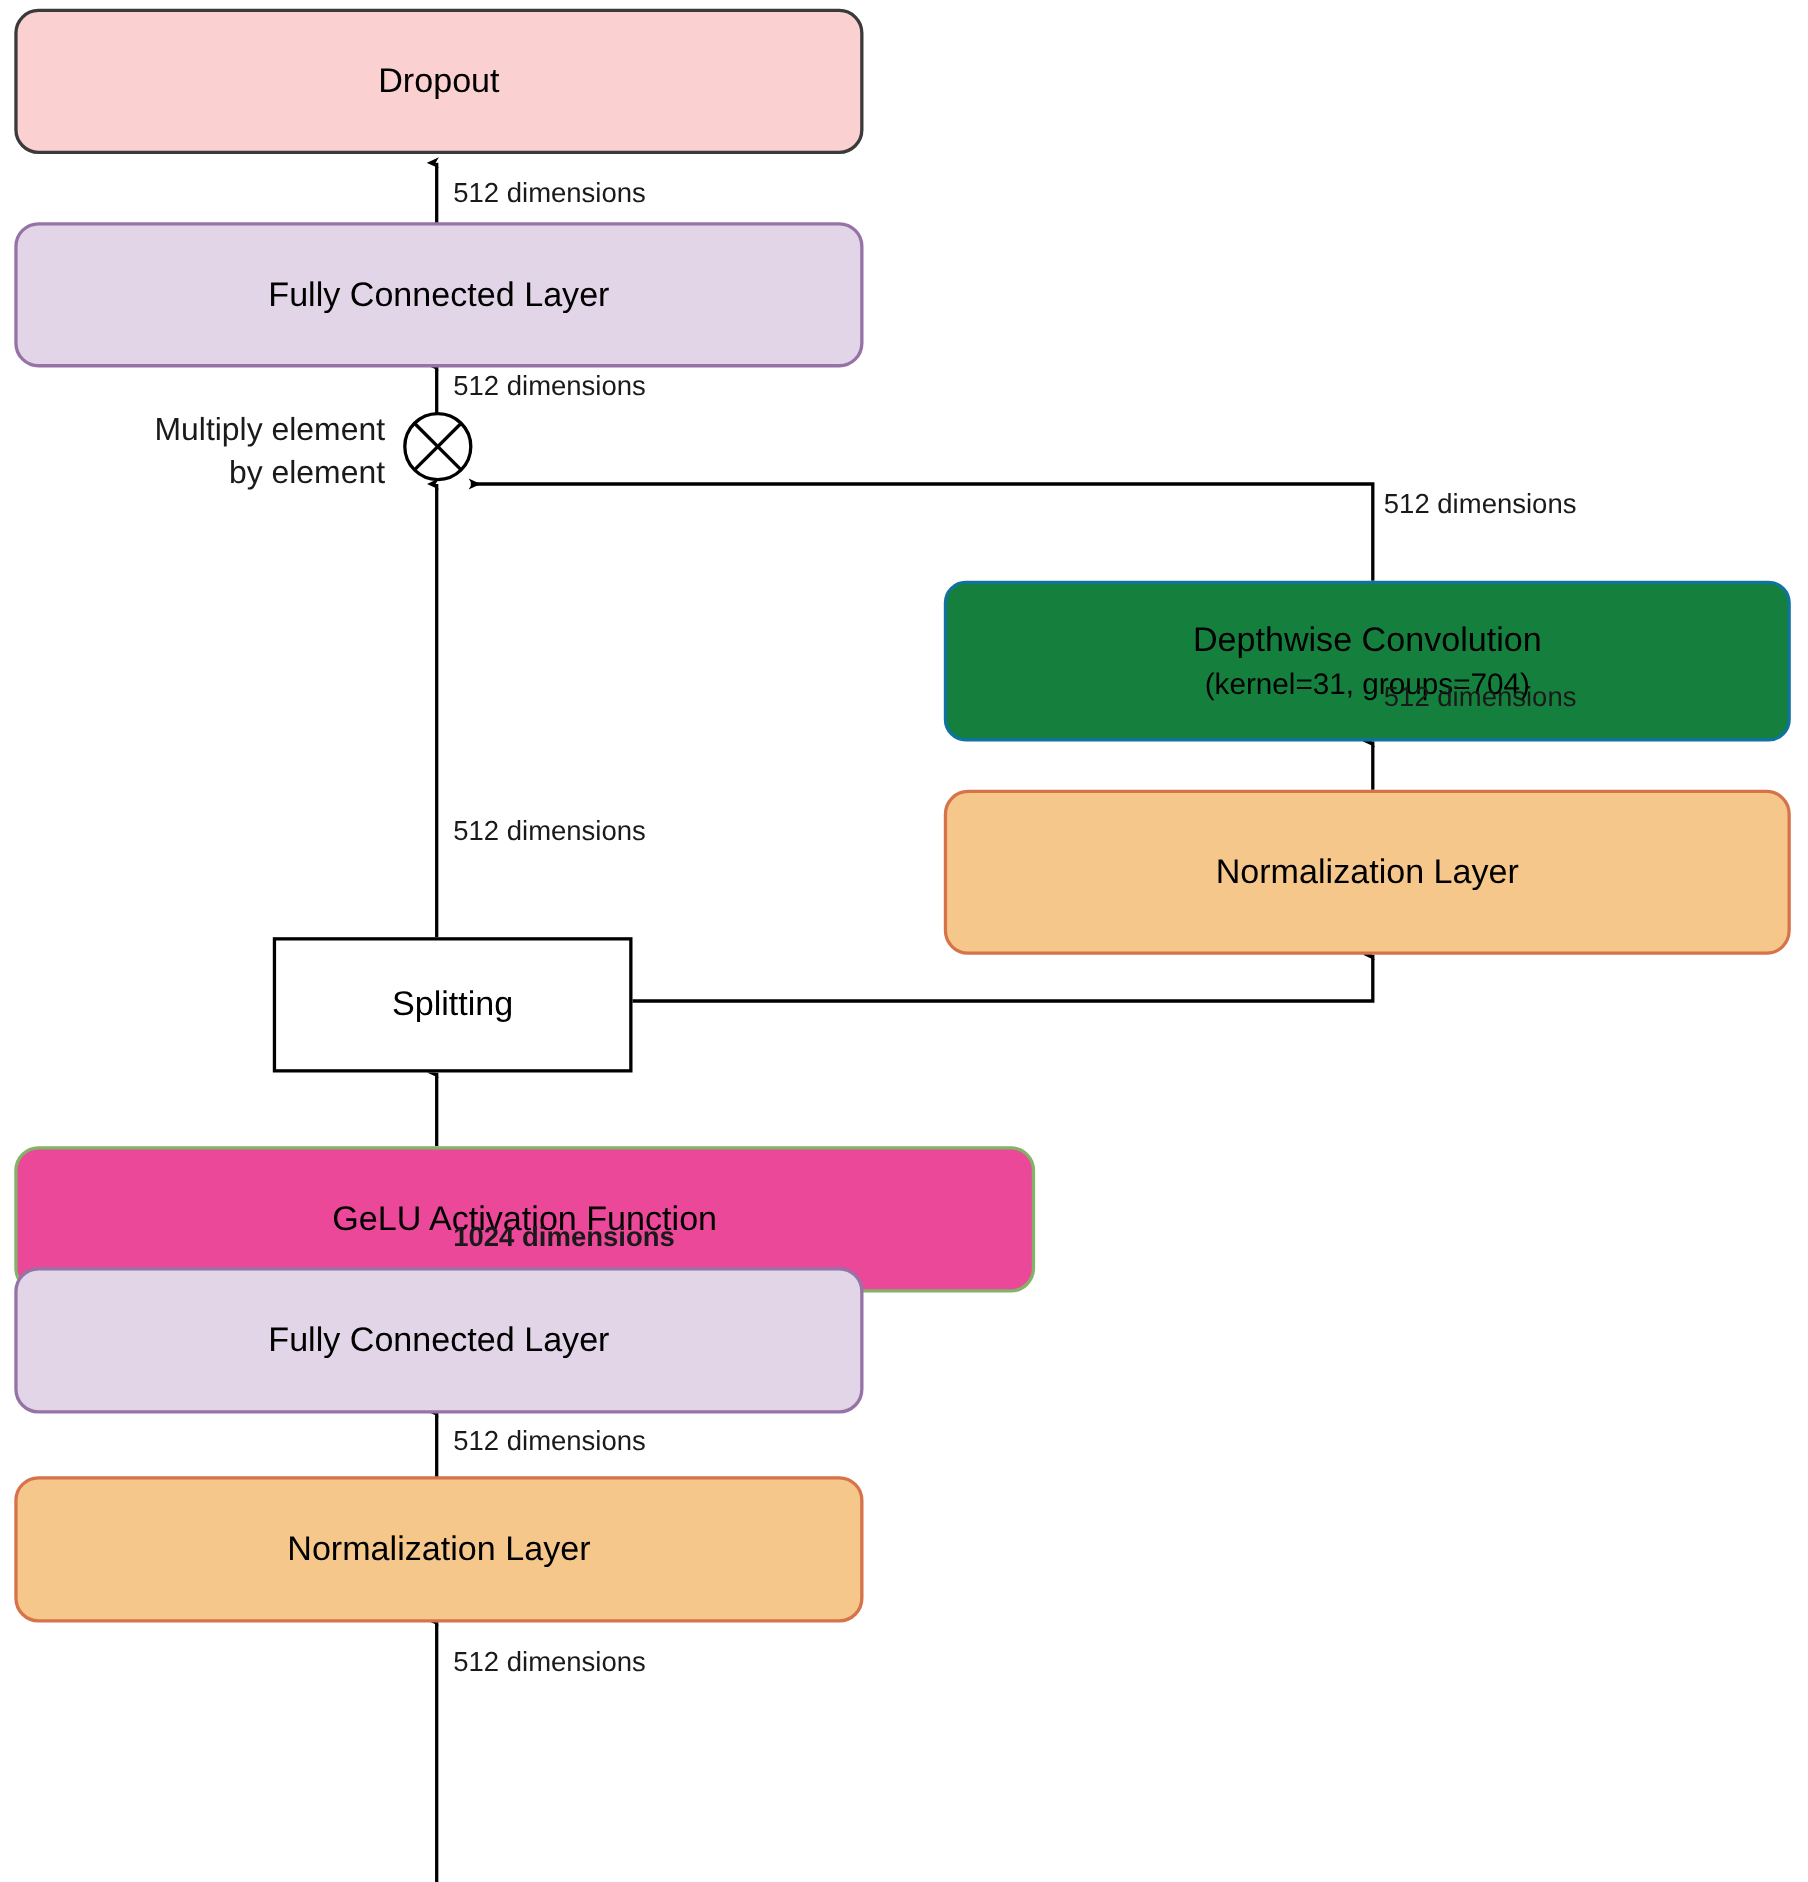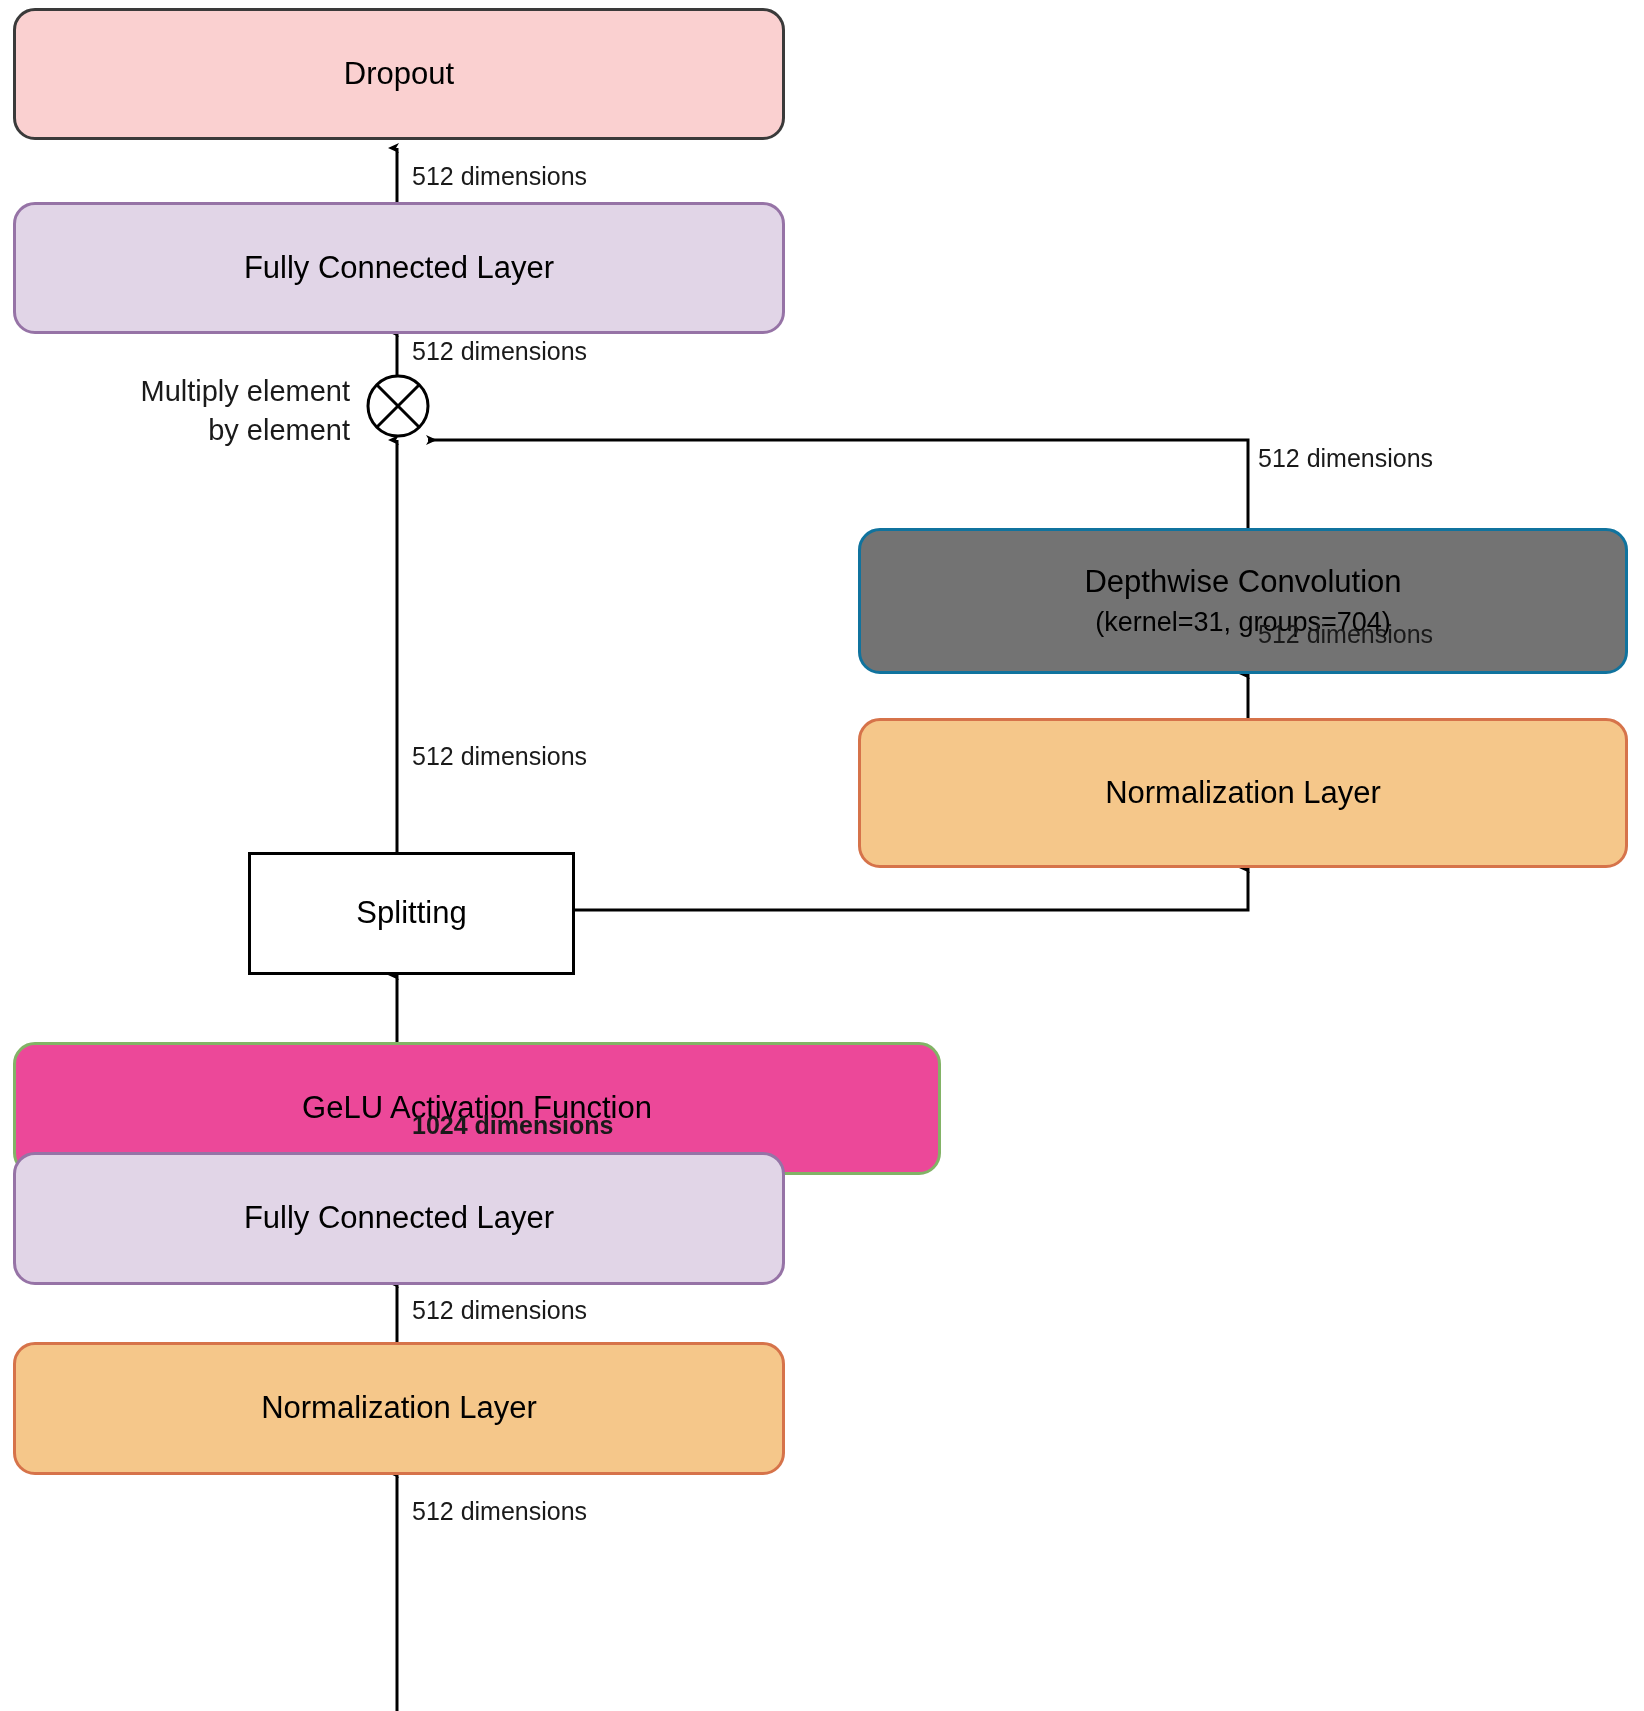--- a/index.html
+++ b/index.html
@@ -115,21 +115,21 @@
               background:#FAD0D0; border-color:#3A3A3A;">
     <span class="title">Dropout</span>
   </div>
 
   <div class="node rounded" style="left:13px; top:202px; width:772px; height:132px;
               background:#E1D5E7; border-color:#9673A6;">
     <span class="title">Fully Connected Layer</span>
   </div>
 
   <div class="node rounded" style="left:858px; top:528px; width:770px; height:146px;
-              background:#737373; border-color:#10739E;">
+              background:#15803d; border-color:#10739E;border-radius:20px;">
     <span class="title">Depthwise Convolution</span>
     <span class="subtitle">(kernel=31, groups=704)</span>
   </div>
 
   <div class="node rounded" style="left:858px; top:718px; width:770px; height:150px;
               background:#F5C78A; border-color:#D6734A;">
     <span class="title">Normalization Layer</span>
   </div>
 
   <div class="node sharp" style="left:232px; top:852px; width:327px; height:123px;

